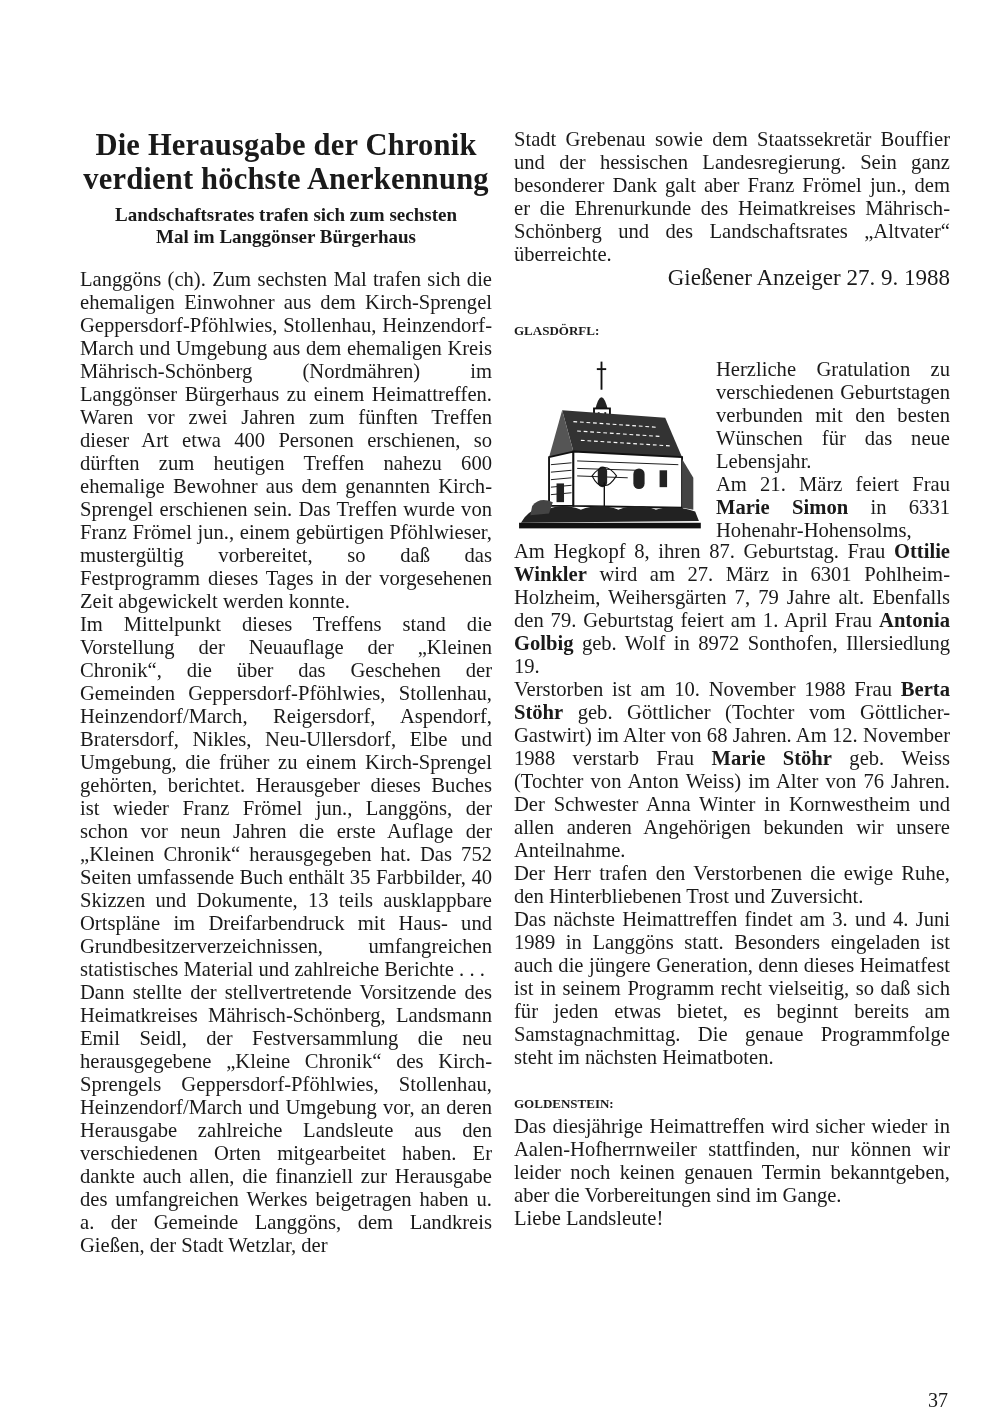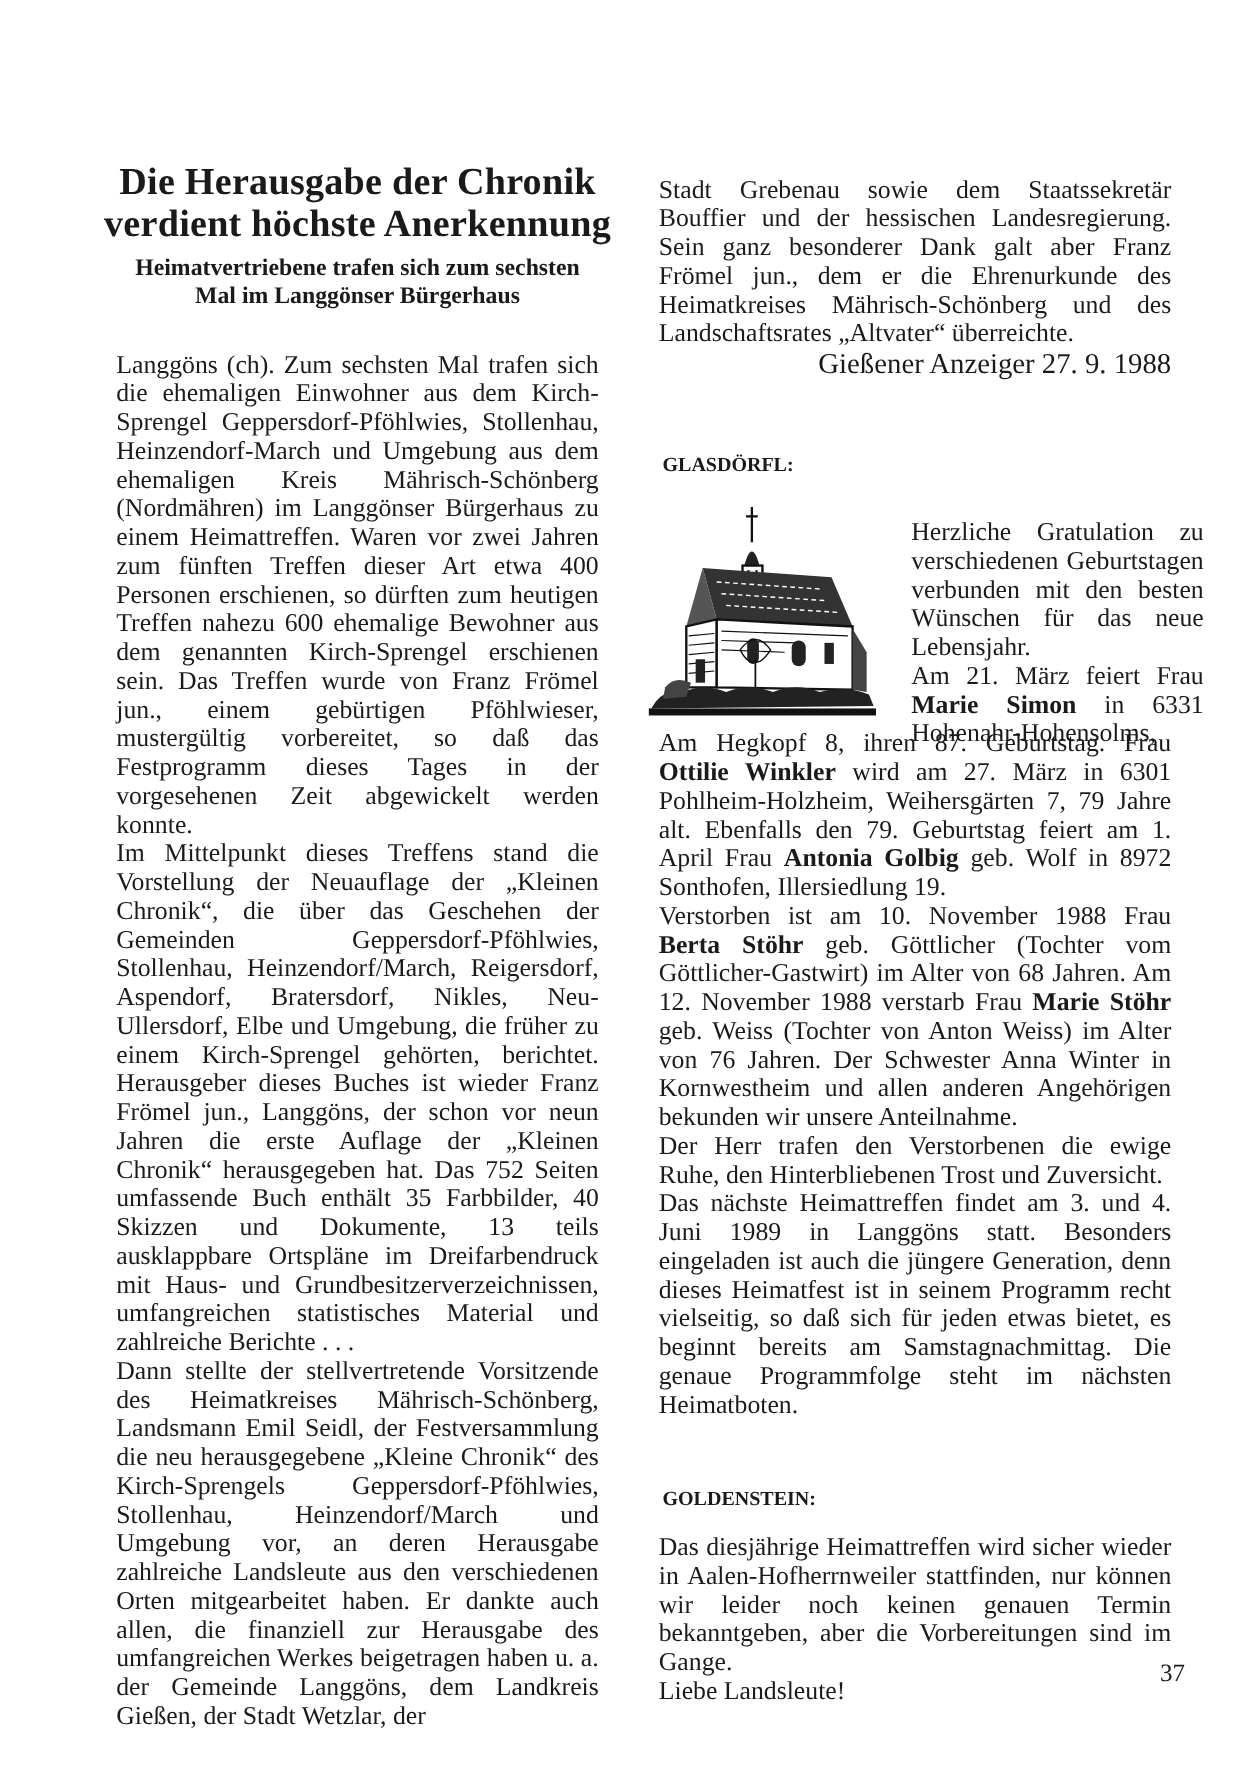--- a/index.html
+++ b/index.html
@@ -5,44 +5,44 @@
   html, body { margin: 0; padding: 0; background: #ffffff; }
   body { width: 1000px; height: 1413px; position: relative; overflow: hidden;
          font-family: "Liberation Serif", "DejaVu Serif", serif; color: #1a1a1a; }
   .col { position: absolute; top: 128px; }
   .col-left { left: 80px; width: 412px; }
   .col-right { left: 514px; width: 436px; }
   .title { font-weight: bold; font-size: 30.5px; line-height: 34px; text-align: center;
            margin: 0; letter-spacing: 0.2px; }
   .subtitle { font-weight: bold; font-size: 19px; line-height: 22px; text-align: center;
               margin: 8px 0 0 0; }
-  .body { font-size: 20.6px; line-height: 23px; text-align: justify; margin: 13px;
+  .body { font-size: 20.6px; line-height: 23px; text-align: justify; margin: 0;
           hyphens: manual; }
   .body p { margin: 0; }
   .body b { font-weight: bold; }
   .lead-gap { height: 20px; }
   .source { text-align: right; font-size: 23px; line-height: 23px; }
-  .section-head { font-weight: bold; font-size: 16px; line-height: 23px; margin: 16px; font-family: Liberation Serif, serif; }
+  .section-head { font-weight: bold; font-size: 13px; line-height: 23px; margin: 0; font-family: Liberation Serif, serif; }
   .gap-lg { height: 30px; }
   .gap-md { height: 23px; }
   .glas-block { position: relative; margin-top: 14px; height: 178px; }
   .church { position: absolute; left: 0; top: 0; width: 190px; height: 178px; }
   .glas-text { position: absolute; left: 202px; top: 2px; width: 234px; }
-  .page-number { position: absolute; right: 52px; top: 1328px; font-size: 20px; }
+  .page-number { position: absolute; right: 52px; top: 1389px; font-size: 20px; }
 </style>
 </head>
 <body>
 
 <div class="col col-left">
   <h1 class="title">
     <span>Die Herausgabe der Chronik</span><br>
     <span>verdient höchste Anerkennung</span>
   </h1>
   <h2 class="subtitle">
-    <span>Heimatvertriebene trafen sich zum sechsten</span><br>
+    <span>Landschaftsrates trafen sich zum sechsten</span><br>
     <span>Mal im Langgönser Bürgerhaus</span>
   </h2>
   <div class="lead-gap"></div>
   <div class="body">
     <p>Langgöns (ch). Zum sechsten Mal trafen sich die ehemaligen Einwohner aus dem Kirch-Sprengel Geppersdorf-Pföhlwies, Stollenhau, Heinzendorf-March und Umgebung aus dem ehemaligen Kreis Mährisch-Schönberg (Nordmähren) im Langgönser Bürgerhaus zu einem Heimattreffen. Waren vor zwei Jahren zum fünften Treffen dieser Art etwa 400 Personen erschienen, so dürften zum heutigen Treffen nahezu 600 ehemalige Bewohner aus dem genannten Kirch-Sprengel erschienen sein. Das Treffen wurde von Franz Frömel jun., einem gebürtigen Pföhlwieser, mustergültig vorbereitet, so daß das Festprogramm dieses Tages in der vorgesehenen Zeit abgewickelt werden konnte.</p>
     <p>Im Mittelpunkt dieses Treffens stand die Vorstellung der Neuauflage der „Kleinen Chronik“, die über das Geschehen der Gemeinden Geppersdorf-Pföhlwies, Stollenhau, Heinzendorf/March, Reigersdorf, Aspendorf, Bratersdorf, Nikles, Neu-Ullersdorf, Elbe und Umgebung, die früher zu einem Kirch-Sprengel gehörten, berichtet. Herausgeber dieses Buches ist wieder Franz Frömel jun., Langgöns, der schon vor neun Jahren die erste Auflage der „Kleinen Chronik“ herausgegeben hat. Das 752 Seiten umfassende Buch enthält 35 Farbbilder, 40 Skizzen und Dokumente, 13 teils ausklappbare Ortspläne im Dreifarbendruck mit Haus- und Grundbesitzerverzeichnissen, umfangreichen statistisches Material und zahlreiche Berichte . . .</p>
     <p>Dann stellte der stellvertretende Vorsitzende des Heimatkreises Mährisch-Schönberg, Landsmann Emil Seidl, der Festversammlung die neu herausgegebene „Kleine Chronik“ des Kirch-Sprengels Geppersdorf-Pföhlwies, Stollenhau, Heinzendorf/March und Umgebung vor, an deren Herausgabe zahlreiche Landsleute aus den verschiedenen Orten mitgearbeitet haben. Er dankte auch allen, die finanziell zur Herausgabe des umfangreichen Werkes beigetragen haben u. a. der Gemeinde Langgöns, dem Landkreis Gießen, der Stadt Wetzlar, der</p>
   </div>
 </div>
 

